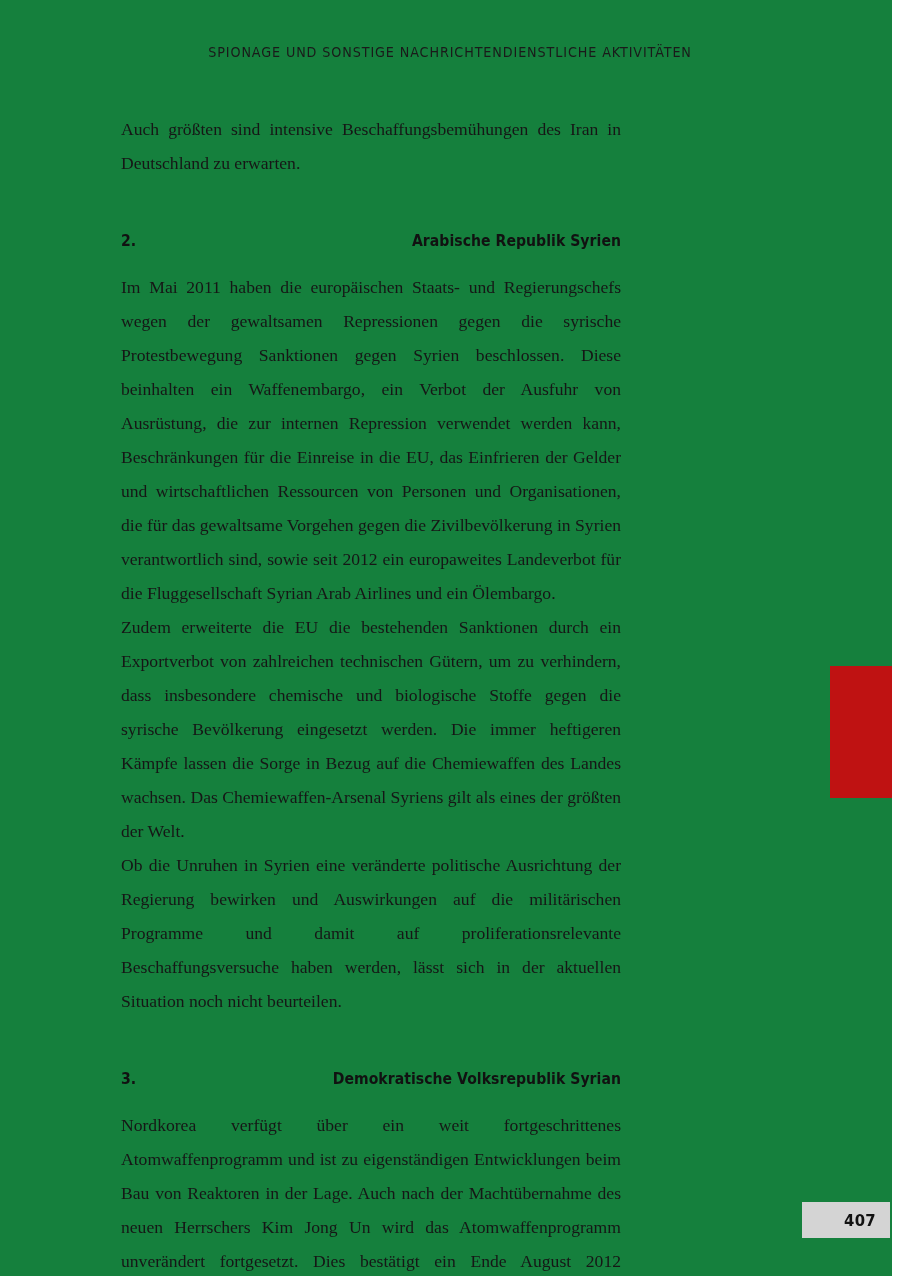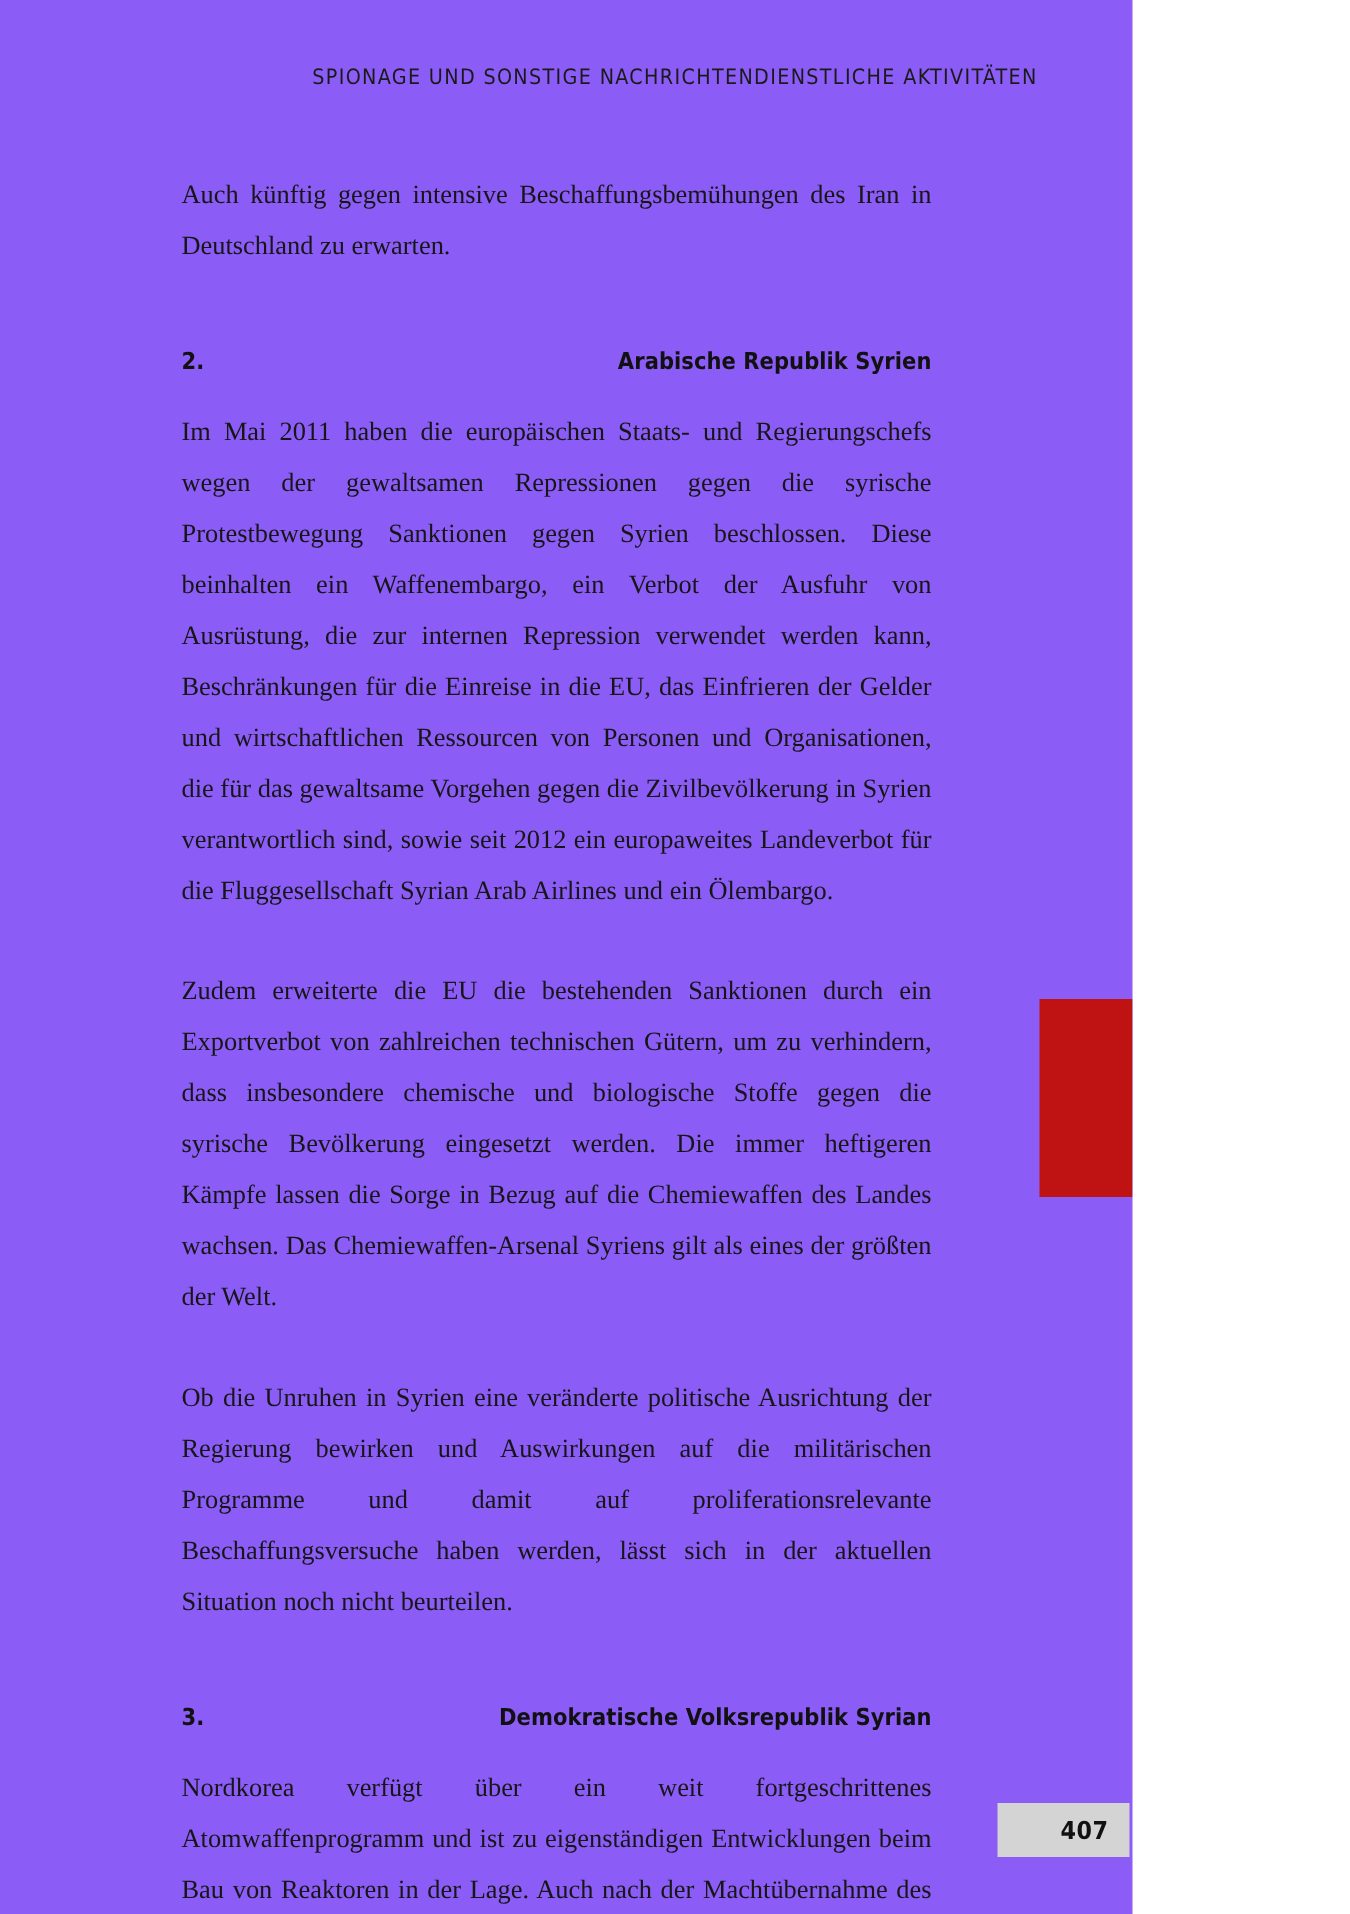--- a/index.html
+++ b/index.html
@@ -4,23 +4,23 @@
 <title>Report Page</title>
 <style>
   html, body {
     margin: 0;
     padding: 0;
     background: #ffffff;
   }
 
   .page {
     position: relative;
-    width: 755px;
+    width: 892px;
     height: 1276px;
-    background: #8b5cf6;
+    background: #15803d;
     overflow: hidden;
     font-family: "Liberation Serif", "DejaVu Serif", serif;
     -webkit-font-smoothing: antialiased;
   }
 
   
   .running-header {
     position: absolute;
     top: 44px;
     left: 0;
@@ -45,21 +45,21 @@
   .body-par {
     margin: 0;
     font-size: 17.6px;
     line-height: 34px;
     color: #161616;
     text-align: justify;
     text-justify: inter-word;
     hyphens: manual;
   }
 
-  .par-gap-small { margin-top: 33px; }
+  .par-gap-small { }
 
   
   .section-heading {
     display: flex;
     align-items: baseline;
     font-family: "DejaVu Sans Condensed", "Liberation Sans", sans-serif;
     font-weight: 700;
     font-size: 15.6px;
     color: #111111;
     letter-spacing: 0.05px;
@@ -110,21 +110,21 @@
 </style>
 </head>
 <body>
 
 <div class="page">
 
   <div class="running-header">SPIONAGE UND SONSTIGE NACHRICHTENDIENSTLICHE AKTIVITÄTEN</div>
 
   <div class="text-column">
 
-    <p class="body-par">Auch künftig gegen intensive Beschaffungsbemühungen des Iran in Deutschland zu erwarten.</p>
+    <p class="body-par">Auch größten sind intensive Beschaffungsbemühungen des Iran in Deutschland zu erwarten.</p>
 
     <div class="section-heading heading-before">
       <span class="sec-num">2.</span>
       <span class="sec-title">Arabische Republik Syrien</span>
     </div>
     <div class="spacer-after-heading"></div>
 
     <p class="body-par">Im Mai 2011 haben die europäischen Staats- und Regierungschefs wegen der gewaltsamen Repressionen gegen die syrische Protestbewegung Sanktionen gegen Syrien beschlossen. Diese beinhalten ein Waffenembargo, ein Verbot der Ausfuhr von Ausrüstung, die zur internen Repression verwendet werden kann, Beschränkungen für die Einreise in die EU, das Einfrieren der Gelder und wirtschaftlichen Ressourcen von Personen und Organisationen, die für das gewaltsame Vorgehen gegen die Zivilbevölkerung in Syrien verantwortlich sind, sowie seit 2012 ein europaweites Landeverbot für die Fluggesellschaft Syrian Arab Airlines und ein Ölembargo.</p>
 
     <p class="body-par par-gap-small">Zudem erweiterte die EU die bestehenden Sanktionen durch ein Exportverbot von zahlreichen technischen Gütern, um zu verhindern, dass insbesondere chemische und biologische Stoffe gegen die syrische Bevölkerung eingesetzt werden. Die immer heftigeren Kämpfe lassen die Sorge in Bezug auf die Chemiewaffen des Landes wachsen. Das Chemiewaffen-Arsenal Syriens gilt als eines der größten der Welt.</p>

